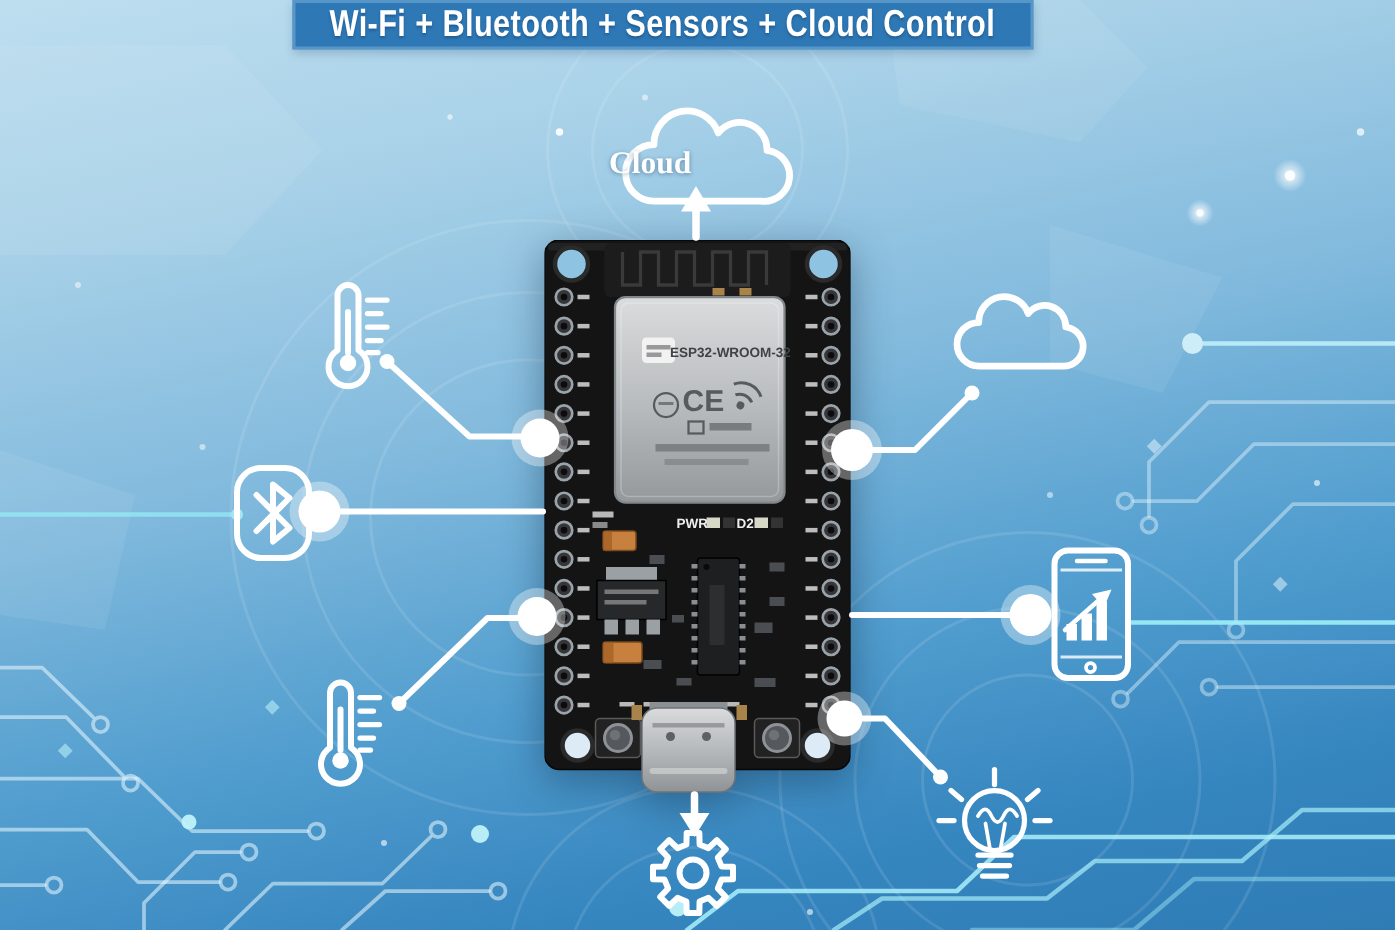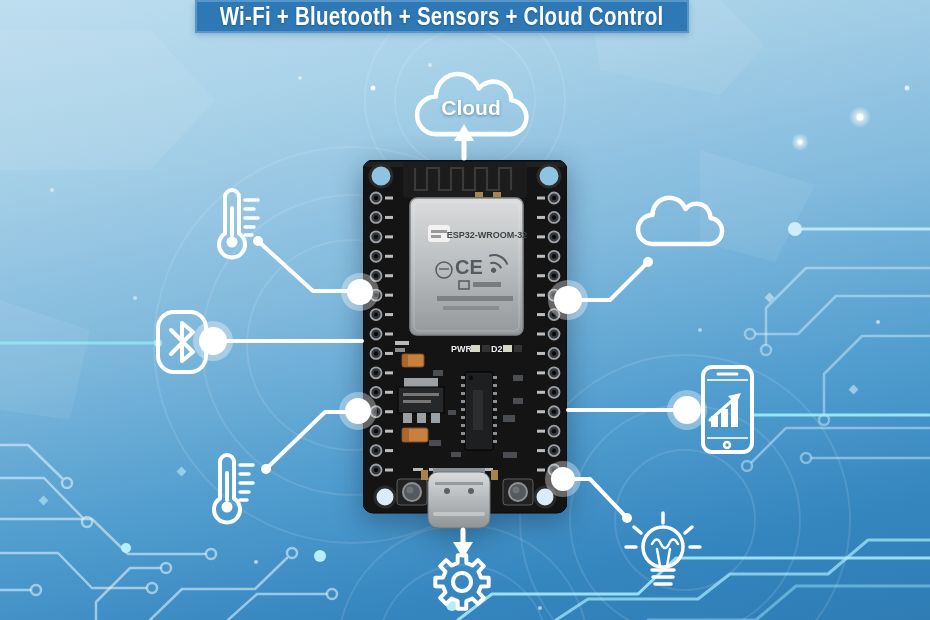--- a/index.html
+++ b/index.html
@@ -13,22 +13,23 @@
     position:absolute;left:195px;top:0;width:494px;height:33px;
     background:#2e78b6;box-shadow:inset 0 0 0 2px rgba(160,205,235,.35), 0 2px 6px rgba(20,60,100,.25);
     display:flex;align-items:center;justify-content:center;
   }
   .banner span{
     color:#ffffff;font-size:25px;font-weight:bold;white-space:nowrap;
     transform:scaleX(.82);transform-origin:center;
     text-shadow:0 1px 2px rgba(10,50,90,.4);letter-spacing:.3px;
   }
   .float-label{
-    position:absolute;color:#ffffff;font-weight:bold;text-align:center;
+    position:absolute;color:#ffffff;font-weight:bold;
     text-shadow:0 1px 3px rgba(10,50,90,.45);
+    font-family:Liberation Serif, serif;
   }
   .cloud-label{left:406px;top:96px;width:130px;font-size:21px;}
   .phone-label{left:612px;top:461px;width:222px;font-size:22px;}
   #board-svg{filter:drop-shadow(0 7px 14px rgba(8,30,52,.4));}
 </style>
 </head>
 <body>
 
 <div class="stage">
 

